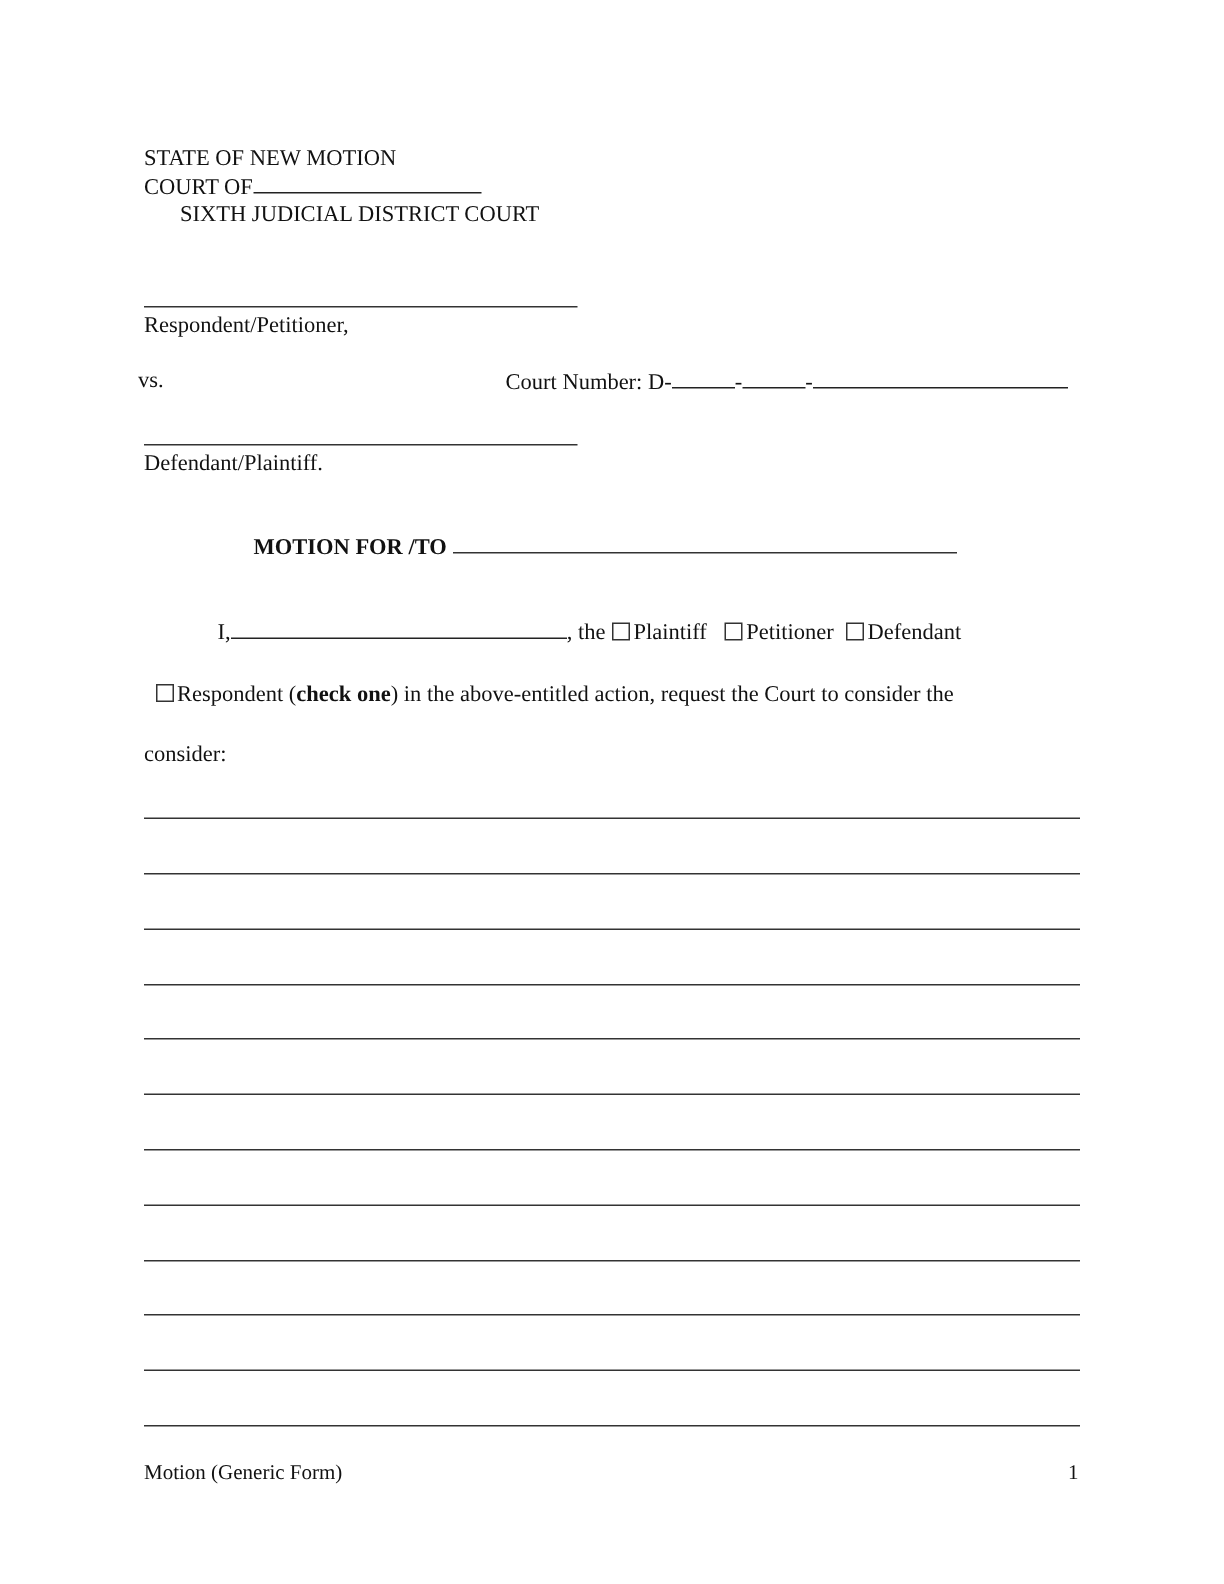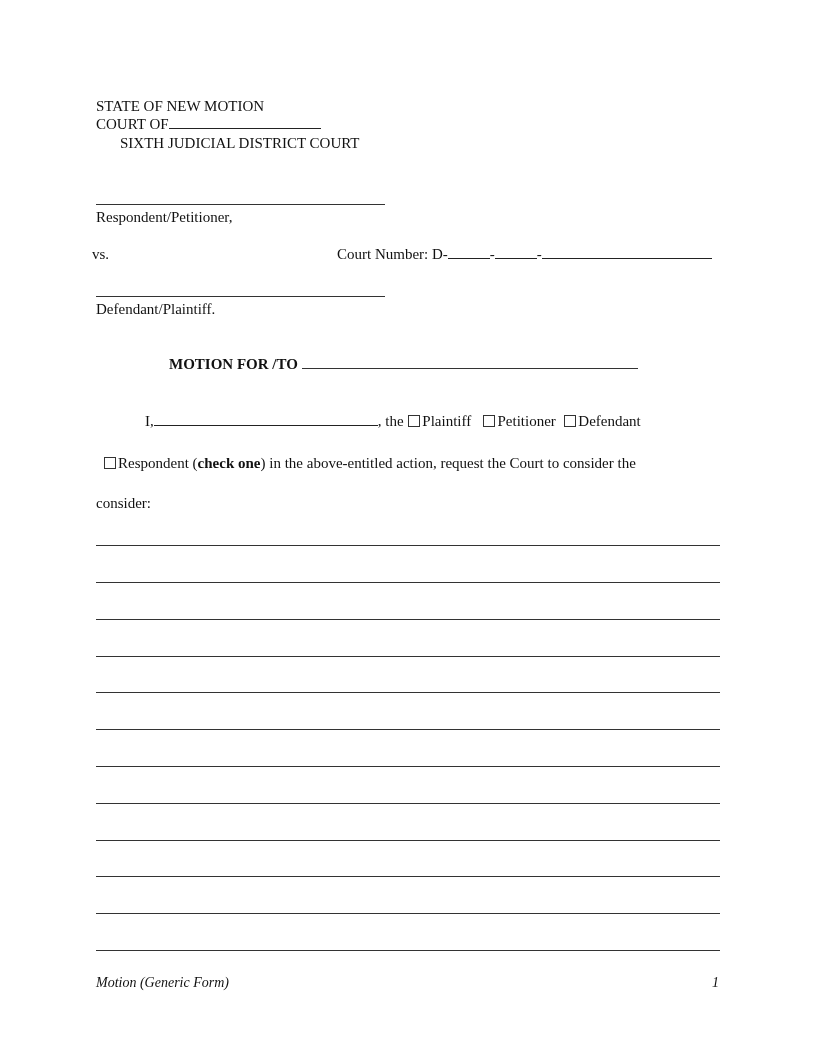--- a/index.html
+++ b/index.html
@@ -4,21 +4,21 @@
 <style>
   html, body { margin: 0; padding: 0; background: #ffffff; }
   body { width: 816px; height: 1056px; position: relative; overflow: hidden;
          font-family: "Liberation Serif", "DejaVu Serif", serif; color: #111; font-size: 15px; }
   .abs { position: absolute; white-space: nowrap; line-height: 18px; }
   .uline { display: inline-block; border-bottom: 1px solid #222; height: 13px; vertical-align: baseline; }
   .rule { position: absolute; left: 96px; width: 624px; height: 0; border-top: 1px solid #333; }
   .party-line { position: absolute; left: 96px; width: 289px; border-top: 1px solid #333; }
   .bold { font-weight: bold; }
   .cb { display: inline-block; width: 10px; height: 10px; border: 1px solid #333; margin: 0 2px 0 1px; vertical-align: -1px; }
-  .footer { font-style: italic; font-size: 14px; }
+  .footer { font-size: 14px; }
 </style>
 </head>
 <body>
 
 <div class="abs" style="left:96px; top:97px;">STATE OF NEW MOTION</div>
 <div class="abs" style="left:96px; top:115px;">
   <span>COURT OF</span><span class="uline" style="width:152px;"></span>
 </div>
 <div class="abs" style="left:96px; top:134px;margin-left:24px;">SIXTH JUDICIAL DISTRICT COURT</div>
 

